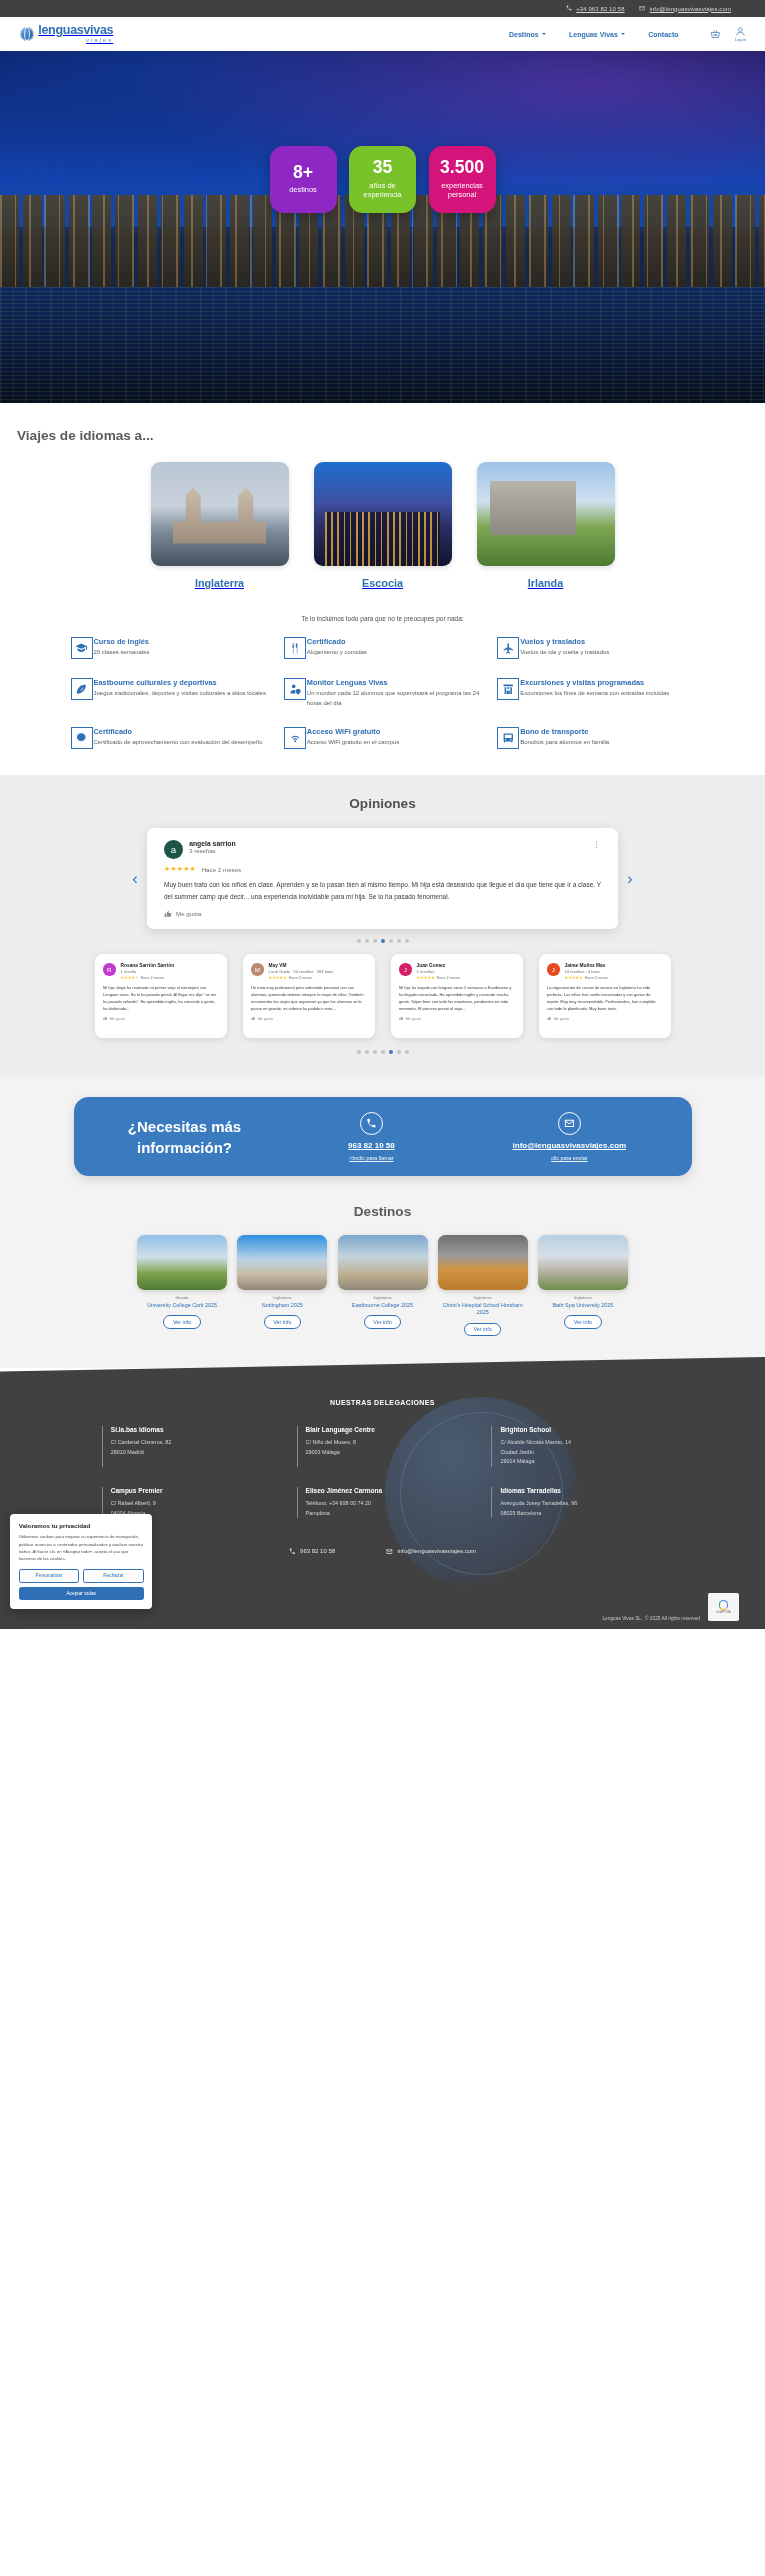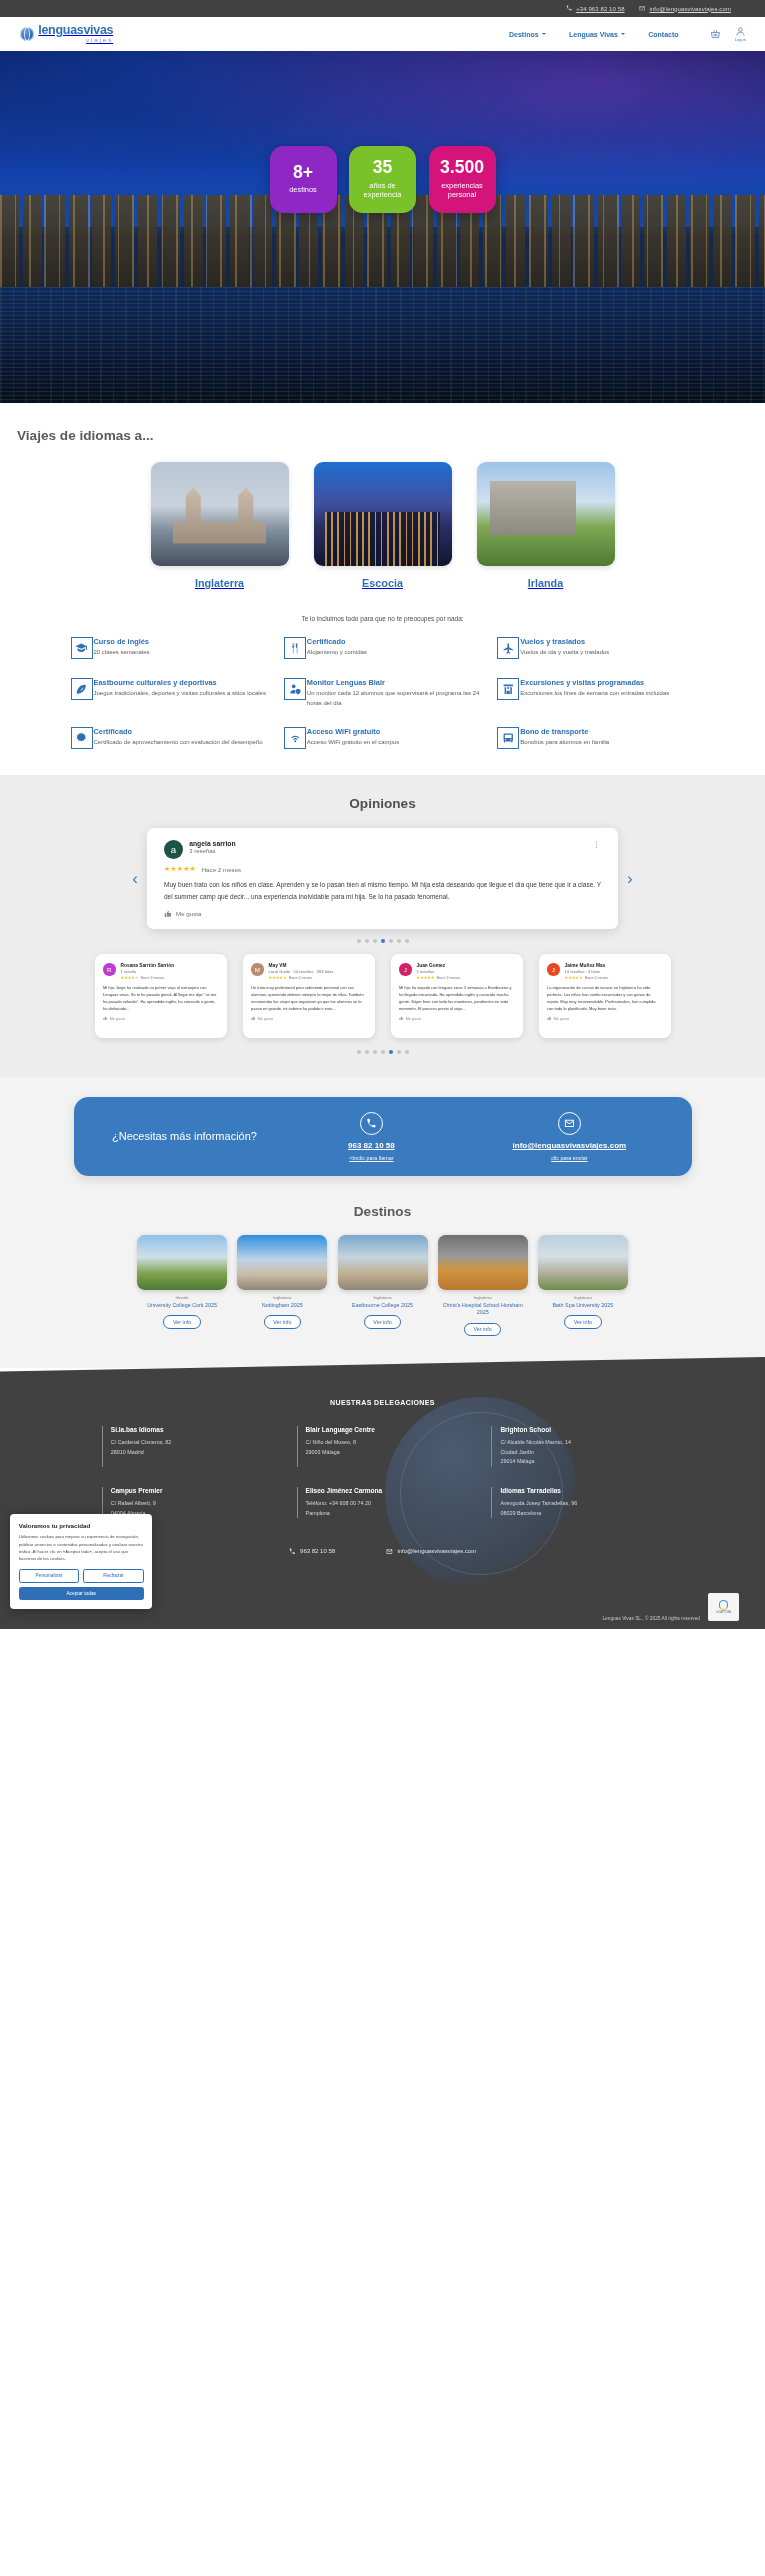--- a/index.html
+++ b/index.html
@@ -121,21 +121,21 @@
   .mini .mstars{font-size:4px;color:#f9b711;margin-top:1.7px}
   .mini .mstars .off{color:#dadada}
   .mini .mw{font-size:3.7px;color:#6f6f6f;margin-left:2.3px}
   .mini .mb{font-size:4px;color:#3a3a3a;line-height:1.75;margin-top:3.4px}
   .mini .mlike{display:flex;align-items:center;gap:2.3px;margin-top:4.5px;color:#8b8b8b;font-size:3.7px}
   .mini .mlike svg{width:4.5px;height:4.5px;fill:#9a9a9a}
 
   
   .cta-sect{background:#f3f3f3;padding:20.4px 0 25px;position:relative}
   .cta{max-width:618px;margin:0 auto;background:#3a7bc0;border-radius:14.7px;display:flex;align-items:center;padding:14.7px 26px;gap:5.7px;box-shadow:0 3.4px 10.2px rgba(0,0,0,.12)}
-  .cta-h{color:#fff;font-size:11px;font-weight:400;line-height:1.4;flex:0 0 170px;text-align:center}
+  .cta-h{color:#fff;font-size:15px;font-weight:700;line-height:1.4;flex:0 0 170px;text-align:center}
   .cta-col{flex:1;text-align:center;color:#fff}
   .cta-circ{width:23px;height:23px;border:1.1px solid #fff;border-radius:50%;display:flex;align-items:center;justify-content:center;margin:0 auto 6.2px}
   .cta-circ svg{width:10.8px;height:10.8px;fill:#fff}
   .cta-main{font-size:8px;font-weight:700;line-height:1.35;word-break:break-word;padding:0 12.5px}
   .cta-sm{font-size:5.4px;margin-top:2.8px;opacity:.95}
 
   
   .dsect{background:#f3f3f3;padding:3.4px 0 32px}
   .dsect h2{text-align:center;font-size:13.6px;font-weight:700;color:#5b5b5b;margin-bottom:16px}
   .drow{display:flex;justify-content:center;gap:10.2px}
@@ -329,21 +329,21 @@
       </div>
       <div class="feat">
         <div class="feat-ico">
           <svg viewBox="0 0 24 24">
               <circle cx="9" cy="6.5" r="3.5"></circle>
               <path d="M2.5 20c0-3.6 2.9-6.5 6.5-6.5 1.1 0 2.1.3 3 .7V20H2.5z"></path>
               <path d="M17.5 11 13 13v3.5c0 2.5 2 4.6 4.5 5.5 2.5-.9 4.5-3 4.5-5.5V13l-4.5-2z"></path>
             </svg>
         </div>
         <div>
-            <h4>Monitor Lenguas Blair</h4>
+            <h4>Monitor Lenguas Vivas</h4>
              <p>Un monitor cada 12 alumnos que supervisará el programa las 24 horas del día</p>
           </div>
       </div>
       <div class="feat">
         <div class="feat-ico">
           <svg viewBox="0 0 24 24">
               <path d="M3 3h18v3H3V3zm2 5h3v13H5V8zm11 0h3v13h-3V8zm-6 0h4c0 3-2 4-2 4s-2-1-2-4zm-1 7h6v6H9v-6z"></path>
             </svg>
         </div>
         <div>

